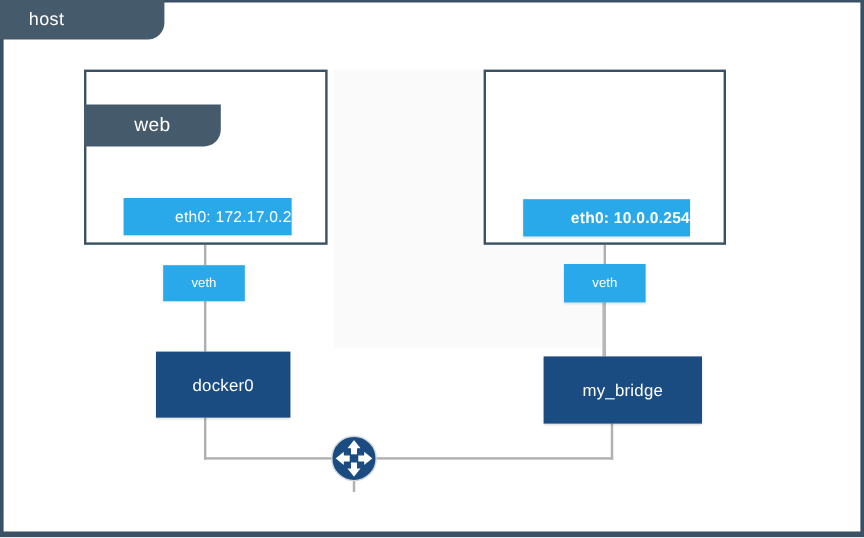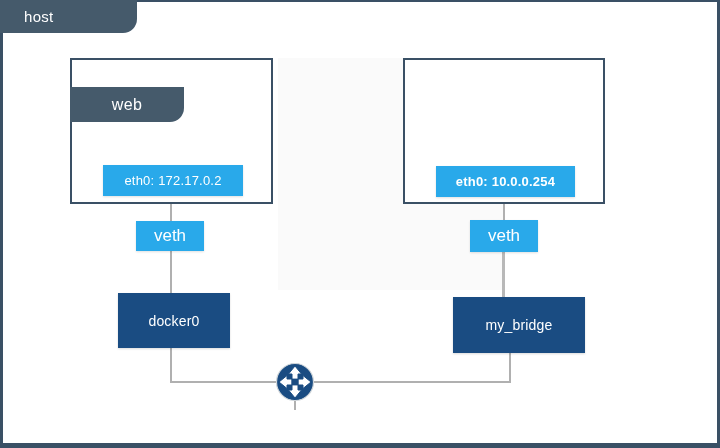--- a/index.html
+++ b/index.html
@@ -53,29 +53,29 @@
     justify-content: center;
     letter-spacing: 0.3px;
   }
   .badge {
     position: absolute;
     background: var(--accent-blue, #29A9EA);
     color: var(--text-light, #fff);
     font-size: 13px;
     display: flex;
     align-items: center;
-    justify-content: center;
+    justify-content: flex-end;
     box-shadow: 0 1px 2px rgba(0,0,0,0.12);
     letter-spacing: 0.2px;
   }
   .veth-box {
     position: absolute;
     background: var(--accent-blue, #29A9EA);
     color: var(--text-light, #fff);
-    font-size: 17px;
+    font-size: 11px;
     display: flex;
     align-items: center;
     justify-content: center;
     box-shadow: 0 1px 2px rgba(0,0,0,0.12);
   }
   .bridge-box {
     position: absolute;
     background: var(--navy, #1A4C82);
     color: var(--text-light, #fff);
     font-size: 14px;
@@ -128,21 +128,21 @@
     <span>eth0: 10.0.0.254</span>
   </div>
 
   <div class="veth-box" style="left:136px; top:221px; width:68px; height:30px;">
     <span>veth</span>
   </div>
   <div class="veth-box" style="left:470px; top:220px; width:68px; height:32px;">
     <span>veth</span>
   </div>
 
-  <div class="bridge-box" style="left:118px; top:293px; width:112px; height:55px;">
+  <div class="bridge-box" style="left:130px; top:293px; width:112px; height:55px;">
     <span>docker0</span>
   </div>
   <div class="bridge-box" style="left:453px; top:297px; width:132px; height:56px;">
     <span>my_bridge</span>
   </div>
 
   <svg class="router" viewBox="0 0 40 40" aria-hidden="true">
     <circle cx="20" cy="20" r="18.5"></circle>
     <polygon points="4,20 12,13.5 12,17 28,17 28,13.5 36,20 28,26.5 28,23 12,23 12,26.5"></polygon>
     <polygon points="20,4 26.5,12 23,12 23,28 26.5,28 20,36 13.5,28 17,28 17,12 13.5,12"></polygon>

